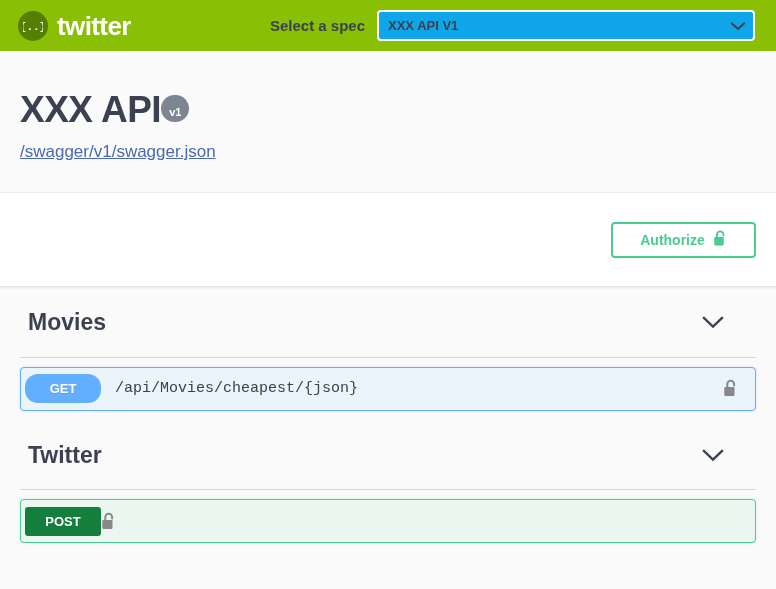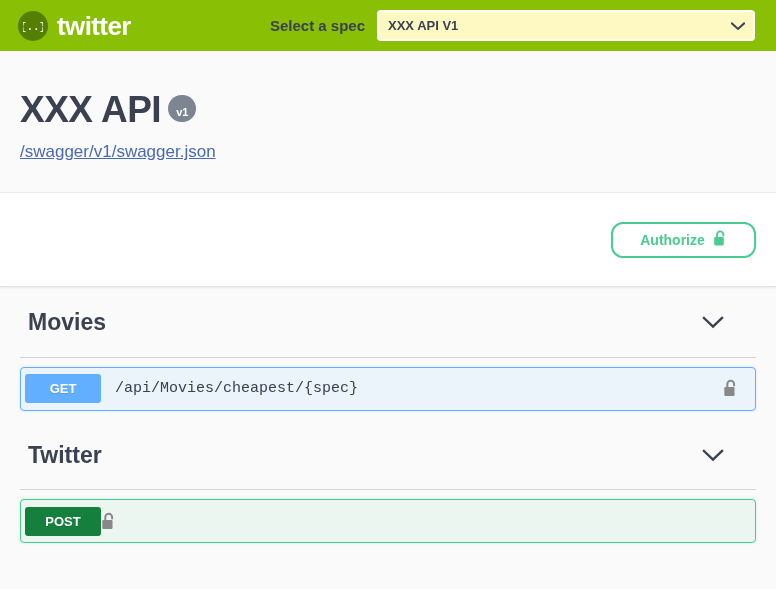--- a/index.html
+++ b/index.html
@@ -61,21 +61,21 @@
     width: 378px;
     flex: none;
     margin-right: 3px;
   }
   .spec-select {
     width: 100%;
     height: 31px;
     box-sizing: border-box;
     border: 2px solid #ffffff;
     border-radius: 4px;
-    background: #fef9c3;
+    background: #0ea5e9;
     color: #3b4151;
     font-family: "Liberation Sans", sans-serif;
     font-size: 13px;
     font-weight: bold;
     padding: 0 28px 0 9px;
     line-height: 27px;
     display: flex;
     align-items: center;
     cursor: pointer;
   }
@@ -88,21 +88,20 @@
   }
 
   
   .info-section {
     background: #fafafa;
     padding: 40px 20px 30px 20px;
   }
   .info-title-row {
     display: flex;
     align-items: flex-start;
-    gap: 7px;
   }
   .info-title {
     font-size: 37px;
     font-weight: bold;
     color: #3b4151;
     line-height: 1;
     margin: 0;
     letter-spacing: -0.5px;
   }
   .version-badge {
@@ -137,21 +136,21 @@
     align-items: center;
     justify-content: flex-end;
   }
   .btn-authorize {
     display: flex;
     align-items: center;
     justify-content: center;
     gap: 8px;
     background: transparent;
     border: 2px solid #49cc90;
-    border-radius: 12px;
+    border-radius: 4px;
     color: #49cc90;
     font-family: "Liberation Sans", sans-serif;
     font-size: 14px;
     font-weight: bold;
     padding: 0 18px;
     height: 36px;
     min-width: 145px;
     box-sizing: border-box;
     cursor: pointer;
   }
@@ -208,21 +207,21 @@
     font-family: "Liberation Sans", sans-serif;
     font-size: 13px;
     font-weight: bold;
     text-align: center;
     border-radius: 3px;
     min-width: 76px;
     padding: 7px 0;
     text-shadow: 0 1px 0 rgba(0,0,0,0.1);
     flex: none;
   }
-  .opblock.get .opblock-summary-method { background: #61affe; }
+  .opblock.get .opblock-summary-method { background: #61affe; border-radius: 13px; }
   .opblock.post .opblock-summary-method { background: #15803d; }
   .opblock-summary-path {
     flex: 1;
     font-family: "Liberation Mono", monospace;
     font-size: 15px;
     font-weight: normal;
     color: #3b4151;
     padding-left: 14px;
     word-break: break-all;
   }
@@ -289,21 +288,21 @@
       <h3 class="opblock-tag-name">Movies</h3>
       <span class="opblock-tag-arrow">
         <svg width="22" height="13" viewBox="0 0 22 13">
           <path d="M2 2 L11 10.5 L20 2" stroke="#3b4151" stroke-width="2.4" fill="none" stroke-linecap="square"></path>
         </svg>
       </span>
     </div>
 
     <div class="opblock get">
       <span class="opblock-summary-method">GET</span>
-      <span class="opblock-summary-path">/api/Movies/cheapest/{spec}</span>
+      <span class="opblock-summary-path">/api/Movies/cheapest/{json}</span>
       <span class="opblock-lock">
         <svg width="15" height="19" viewBox="0 0 15 19">
           <path d="M4.3 8 V5.2 A3.4 3.4 0 0 1 11.1 5.2 V6.4" stroke="#888888" stroke-width="2" fill="none" stroke-linecap="round"></path>
           <rect x="1.3" y="8" width="10.2" height="9" rx="1.2" fill="#888888"></rect>
         </svg>
       </span>
     </div>
   </div>
 
   <div class="opblock-tag-section">

